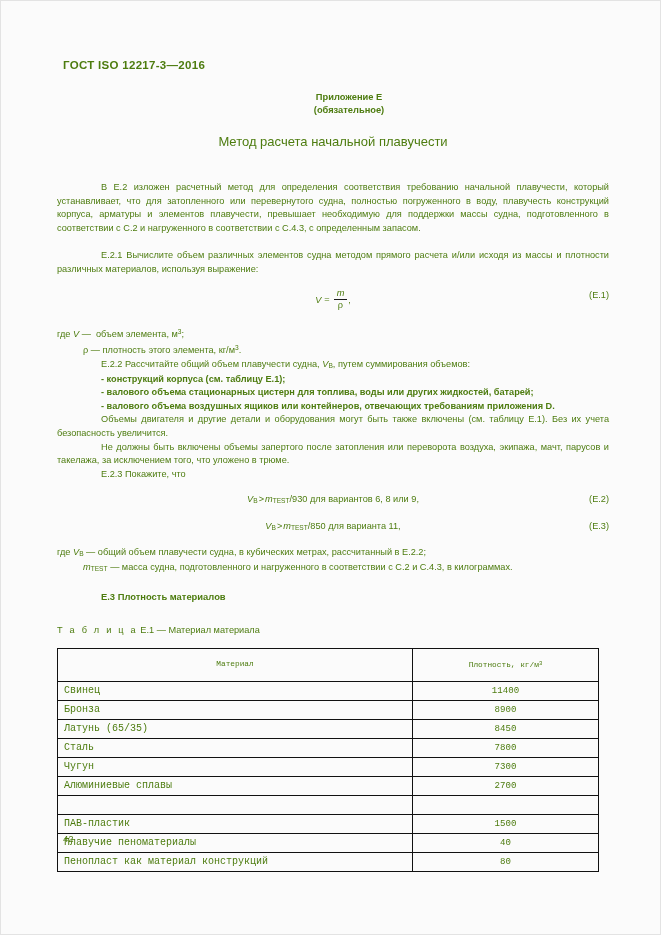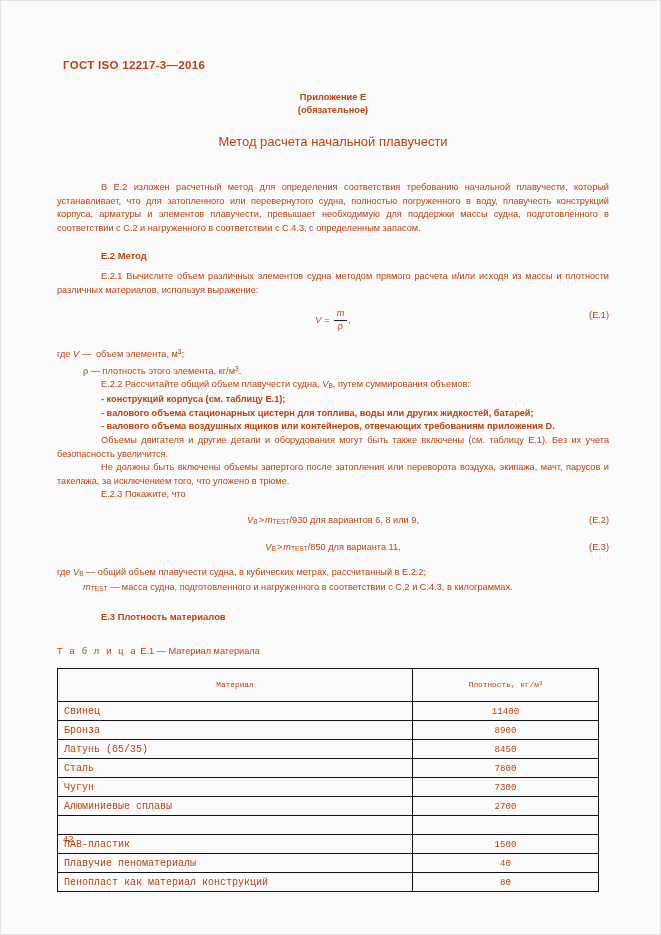--- a/index.html
+++ b/index.html
@@ -8,21 +8,21 @@
     background: #ffffff;
   }
   .page {
     position: relative;
     width: 661px;
     height: 935px;
     background: #fbfbfb;
     box-sizing: border-box;
     border: 1px solid #e3e3e3;
     font-family: "Liberation Sans", sans-serif;
-    color: #c2410c;
+    color: #4d7c0f;
     overflow: hidden;
   }
   .content {
     position: absolute;
     left: 56px;
     top: 0;
     width: 552px;
     height: 935px;
   }
   .doc-header {
@@ -35,21 +35,21 @@
   }
   .annex-line {
     text-align: center;
     font-size: 9.3px;
     font-weight: bold;
     line-height: 13px;
   }
   .annex-block {
     position: absolute;
     top: 90px;
-    left: 0;
+    left: 16px;
     width: 552px;
   }
   .main-title {
     position: absolute;
     top: 133px;
     left: 0;
     width: 552px;
     text-align: center;
     font-size: 13px;
     font-weight: normal;
@@ -185,21 +185,20 @@
     </div>
 
     <div class="main-title">Метод расчета начальной плавучести</div>
 
     <div class="body-area">
 
       <p class="para">В Е.2 изложен расчетный метод для определения соответствия требованию начальной плавучести, который устанавливает, что для затопленного или перевернутого судна, полностью погруженного в воду, плавучесть конструкций корпуса, арматуры и элементов плавучести, превышает необходимую для поддержки массы судна, подготовленного в соответствии с C.2 и нагруженного в соответствии с C.4.3, с определенным запасом.</p>
 
       <div class="gap14"></div>
 
-      <div class="sec-head">Е.2 Метод</div>
       <p class="para">Е.2.1 Вычислите объем различных элементов судна методом прямого расчета и/или исходя из массы и плотности различных материалов, используя выражение:</p>
 
       <div class="gap12"></div>
 
       <div class="formula-row">
         <span class="mvar">V</span><span style="margin:0 3px;">=</span><span class="frac"><span class="num mvar">m</span><span class="den">ρ</span></span><span>,</span>
         <span class="eqno">(Е.1)</span>
       </div>
 
       <div class="gap14"></div>

